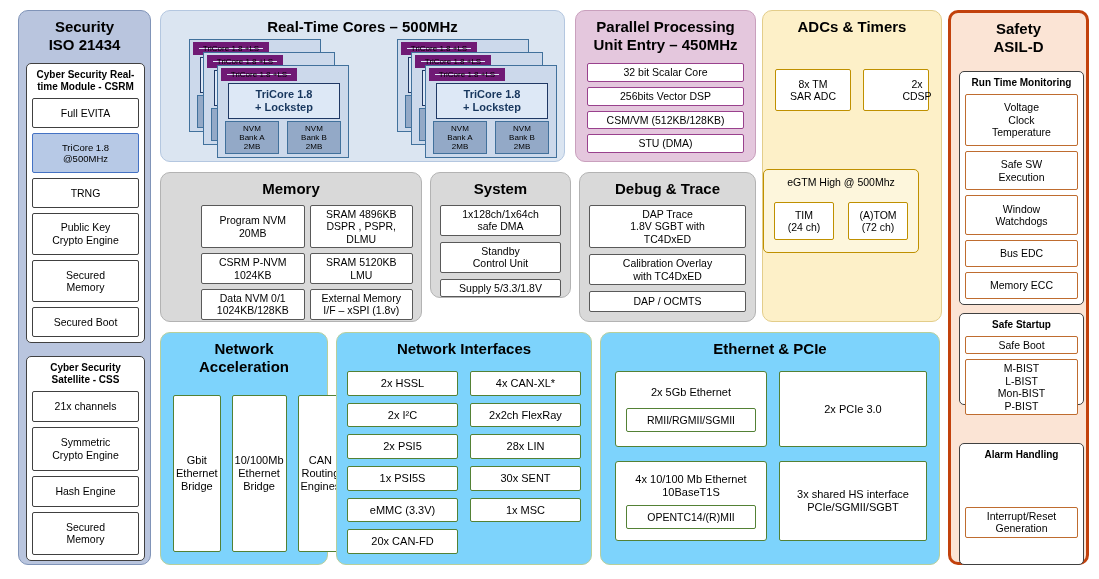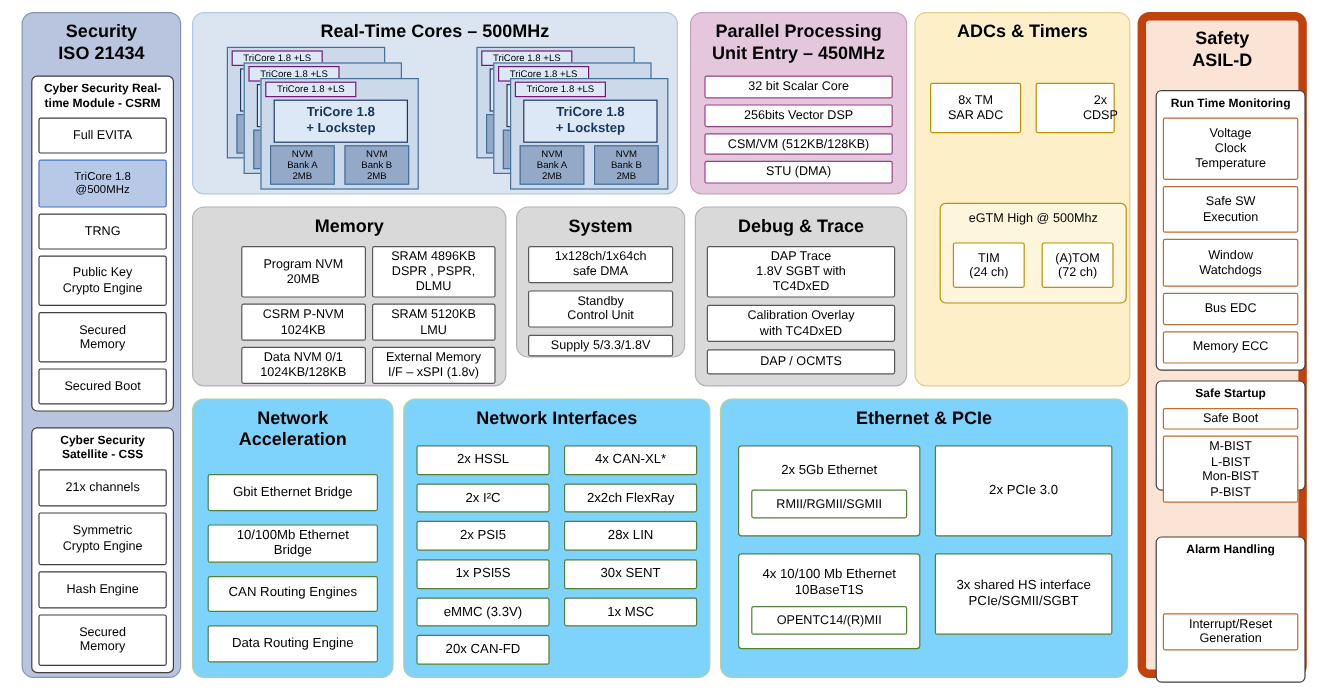--- a/index.html
+++ b/index.html
@@ -29,84 +29,84 @@
 
   
   #p-cores { left:160px; top:10px; width:405px; height:152px; background:#dbe5f1; border:1px solid #b4c7e0; }
   .stack { position:absolute; top:28px; width:162px; height:120px; }
   #stack-left { left:28px; }
   #stack-right { left:236px; }
   .card { position:absolute; width:132px; height:93px; background:#ccd9eb; border:1px solid #41719c; }
   .card.c0 { left:0; top:0; }
   .card.c1 { left:14px; top:13px; }
   .card.c2 { left:28px; top:26px; }
-  .card-tab { position:absolute; left:3px; top:2px; width:76px; height:13px; background:#dde8f6; border:1px solid #701a75;
+  .card-tab { position:absolute; left:3px; top:2px; width:76px; height:13px; background:#dde8f6; border:6px solid #701a75;
               font-size:8px; display:flex; align-items:center; justify-content:center; white-space:nowrap; }
   .card-core { position:absolute; left:10px; top:17px; width:112px; height:36px; background:#dde8f6; border:1.5px solid #1f3864;
                color:#17365d; font-weight:bold; font-size:11px; line-height:1.15;
                display:flex; align-items:center; justify-content:center; text-align:center; white-space:pre-line; }
   .card-banks { position:absolute; left:0; right:0; bottom:3px; display:flex; justify-content:center; gap:8px; }
   .bank { width:54px; height:33px; background:#93a9c7; border:1px solid #41719c; font-size:8px; line-height:1.15;
           display:flex; align-items:center; justify-content:center; text-align:center; white-space:pre-line; }
 
   
   #p-ppu { left:575px; top:10px; width:181px; height:152px; background:#e4c7dd; border:1px solid #c9a0bd; }
   #ppu-items { position:absolute; left:11px; right:11px; top:52px; bottom:8px; display:flex; flex-direction:column; gap:5px; }
   #ppu-items .blk { border-color:#99418d; flex:1; }
 
   
   #p-adc { left:762px; top:10px; width:180px; height:312px; background:#fdf0c8; border:1px solid #e3cd8a; }
   #adc-row { position:absolute; left:12px; top:58px; display:flex; gap:12px; }
   #adc-row .blk { border-color:#bf9000; }
   #blk-adc { width:76px; height:42px; }
   #blk-cdsp { width:66px; height:42px;padding-left:44px; }
-  #egtm-box { position:absolute; left:20px; top:158px; width:156px; height:84px;
+  #egtm-box { position:absolute; left:0; top:158px; width:156px; height:84px;
               background:#fdf6dc; border:1px solid #bf9000; border-radius:5px; }
   #egtm-title { font-size:10.5px; text-align:center; padding-top:6px; }
   #egtm-row { position:absolute; left:10px; right:10px; top:32px; display:flex; gap:14px; justify-content:center; }
   #egtm-row .blk { border-color:#bf9000; width:62px; height:38px; }
 
   
-  #p-safety { left:948px; top:10px; width:141px; height:555px; background:#fbe4d5; border:7px solid #c2410c; }
+  #p-safety { left:948px; top:10px; width:141px; height:555px; background:#fbe4d5; border:3px solid #c2410c; }
   #runtime-box { left:8px; top:58px; width:125px; height:234px; }
   #startup-box { left:8px; top:300px; width:125px; height:92px; }
   #alarm-box   { left:8px; top:430px; width:125px; height:122px;gap:46px; }
   #p-safety .blk { border-color:#bf6c2f; }
 
   
   .gray { background:#d9d9d9; border:1px solid #b3b3b3; }
   .gray .blk { border-color:#595959; }
   #p-memory { left:160px; top:172px; width:262px; height:150px; }
   #mem-grid { position:absolute; left:8px; right:8px; top:32px; bottom:8px;
               display:grid; grid-template-columns:1fr 1fr; grid-auto-rows:1fr; gap:5px;padding-left:32px; }
   #p-system { left:430px; top:172px; width:141px; height:126px; }
   .vcol { position:absolute; left:9px; right:9px; top:32px; bottom:9px; display:flex; flex-direction:column; gap:6px; }
   .vcol .blk { flex:1; }
   #p-debug { left:579px; top:172px; width:177px; height:150px; }
 
   
   .green { background:#7dd3fc; border:1px solid #b8cf9a; }
   .green .blk { border-color:#538135; }
   #p-netaccel { left:160px; top:332px; width:168px; height:233px; }
-  #na-items { position:absolute; left:12px; right:12px; top:62px; bottom:12px; display:flex; flex-direction:column; gap:11px; }
+  #na-items { position:absolute; left:12px; right:12px; top:62px; bottom:12px; display:flex; gap:11px; }
   #na-items .blk { flex:1; font-size:11px; }
   #p-netif { left:336px; top:332px; width:256px; height:233px; }
   #ni-grid { position:absolute; left:10px; right:10px; top:38px; bottom:10px;
              display:grid; grid-template-columns:1fr 1fr; grid-template-rows:repeat(6,1fr);
              grid-auto-flow:column; gap:7px 12px; }
   #ni-grid .blk { font-size:11px; }
   #p-eth { left:600px; top:332px; width:340px; height:233px; }
   .eth-sub { position:absolute; background:#fff; border:1px solid #538135; border-radius:3px;
              display:flex; flex-direction:column; align-items:center; justify-content:space-evenly; padding:4px; }
   .eth-sub .sb-title2 { font-size:11px; text-align:center; white-space:pre-line; line-height:1.2; }
   .eth-inner { width:130px; height:24px; font-size:10.5px; }
   #eth5gb { left:14px; top:38px; width:152px; height:76px; }
   #eth10  { left:14px; top:128px; width:152px; height:80px; }
   #pcie-blk   { position:absolute; left:178px; top:38px; width:148px; height:76px; font-size:11px; }
-  #shared-blk { position:absolute; left:178px; top:128px; width:148px; height:68px; font-size:11px; }
+  #shared-blk { position:absolute; left:178px; top:128px; width:148px; height:80px; font-size:11px; }
 </style>
 </head>
 <body>
 
 <div id="stage">
 
   <section class="panel" id="p-security">
     <div class="p-title">Security
 ISO 21434</div>
     <div class="subbox" id="csrm-box">

